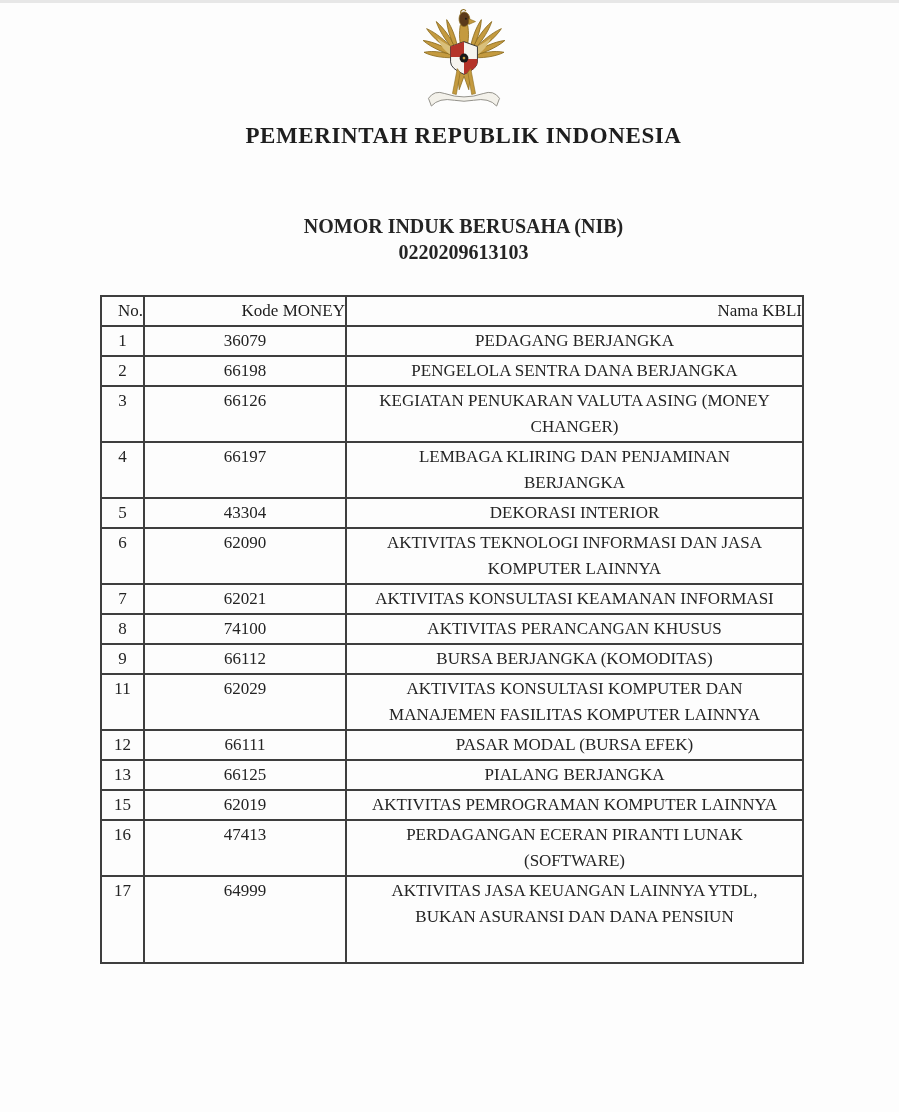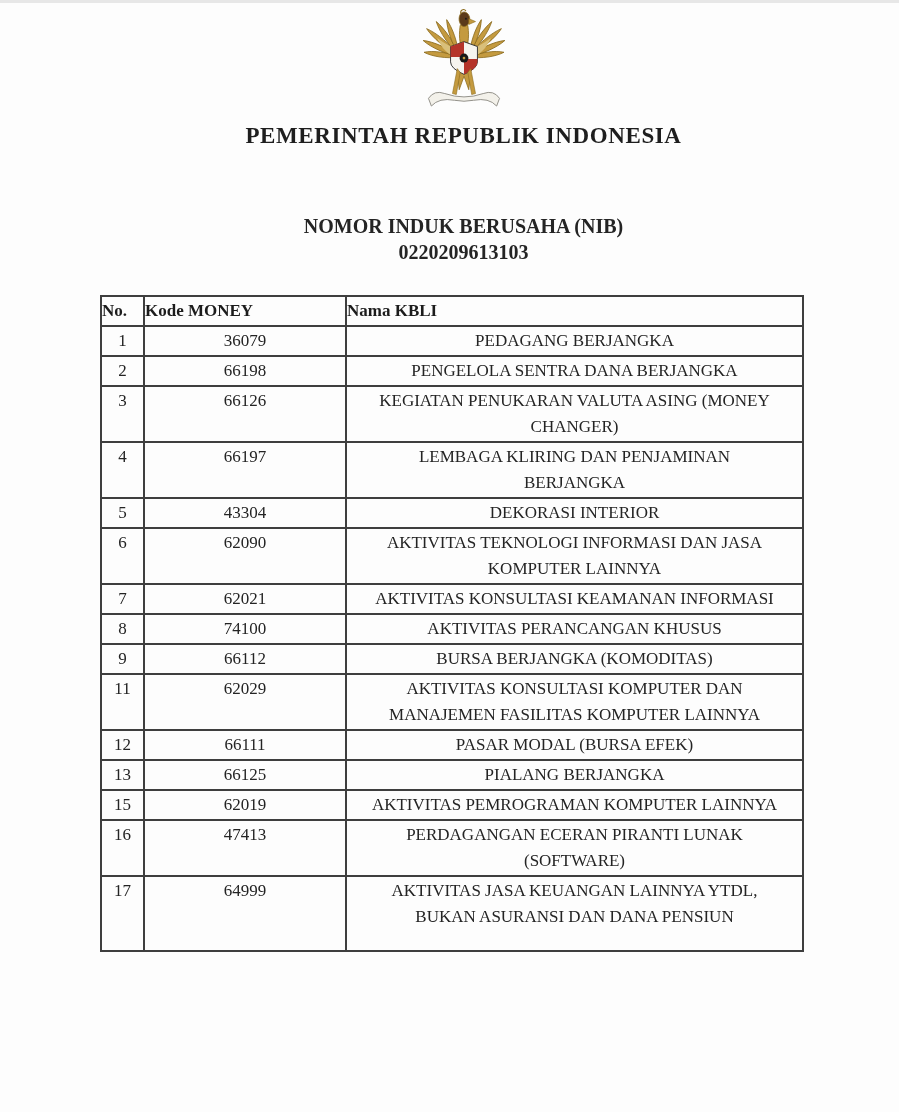--- a/index.html
+++ b/index.html
@@ -57,36 +57,36 @@
   }
   table.kbli th, table.kbli td {
     border: 2px solid #3e3e3e;
     line-height: 26px;
     padding: 1px 0;
     vertical-align: top;
     color: #242424;
   }
   table.kbli th {
     font-size: 17px;
-    font-weight: bold;
-    text-align: left;
+    font-weight: normal;
+    text-align: right;
     color: #1c1c1c;
   }
   col.c-no   { width: 43px; }
   col.c-kode { width: 202px; }
   col.c-nama { width: 457px; }
   td.no   { text-align: center; }
   td.kode { text-align: center; }
   td.nama {
     text-align: center;
     padding-left: 4px;
     padding-right: 12px;
     white-space: pre-line;
   }
-  table.kbli tbody tr:last-child td { padding-bottom: 20px; margin-left: 48px; }
+  table.kbli tbody tr:last-child td { padding-bottom: 32px; margin-left: 48px; }
 </style>
 </head>
 <body>
 
 <div class="page">
   <div class="photo-edge-top"></div>
 
   <div class="doc-header">
     <svg class="emblem" viewBox="0 0 100 108" aria-hidden="true">
 

